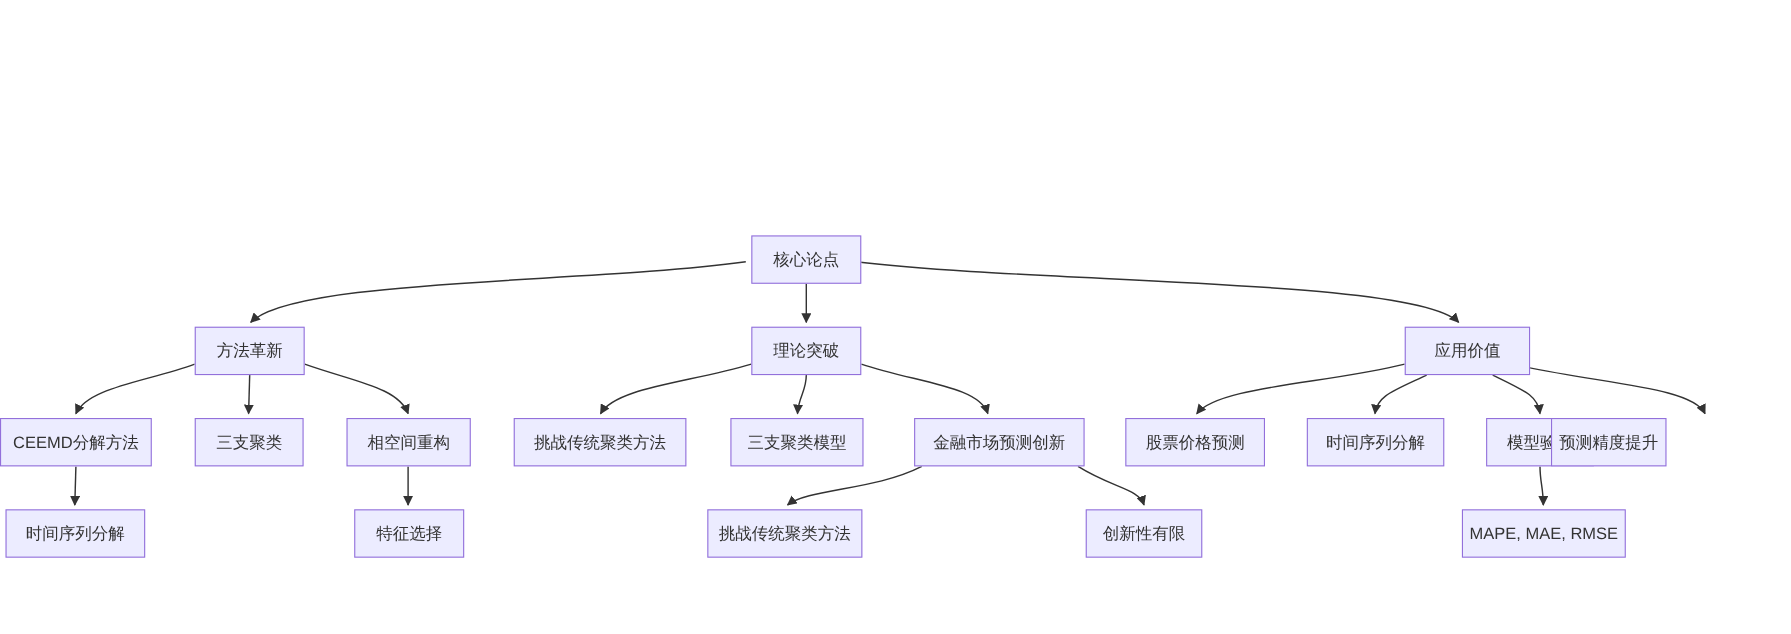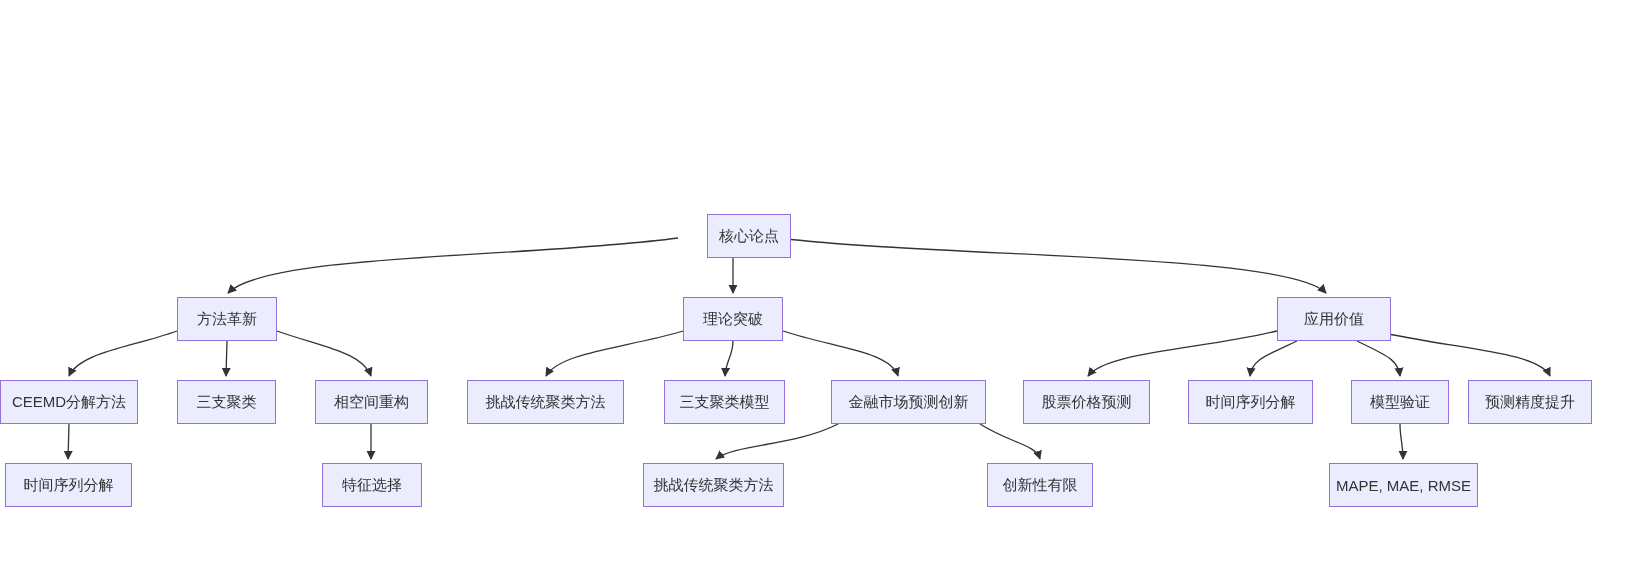--- a/index.html
+++ b/index.html
@@ -63,36 +63,36 @@
       <path marker-end="url(#arrow)" d="M 838 424 C 795 446, 735 444, 716 459"></path>
       <path marker-end="url(#arrow)" d="M 980 424 C 1012 444, 1035 444, 1040 459"></path>
       <path marker-end="url(#arrow)" d="M 1277 331 C 1205 349, 1108 351, 1088 376"></path>
       <path marker-end="url(#arrow)" d="M 1297 341 C 1265 356, 1252 360, 1250 376"></path>
       <path marker-end="url(#arrow)" d="M 1357 341 C 1388 356, 1398 360, 1400 376"></path>
       <path marker-end="url(#arrow)" d="M 1375 331 C 1452 349, 1538 351, 1550 376"></path>
       <path marker-end="url(#arrow)" d="M 1400 424 C 1400 438, 1403 444, 1403 459"></path>
     </g>
   </svg>
 
-  <div class="node" style="left:683px;  top:214px; width:84px;margin-left:24px;">核心论点</div>
+  <div class="node" style="left:683px;  top:214px; width:100px;">核心论点</div>
 
   <div class="node" style="left:177px;  top:297px; width:100px;">方法革新</div>
   <div class="node" style="left:683px;  top:297px; width:100px;">理论突破</div>
   <div class="node" style="left:1277px; top:297px; width:114px;">应用价值</div>
 
   <div class="node" style="left:0px;    top:380px; width:138px;">CEEMD分解方法</div>
   <div class="node" style="left:177px;  top:380px; width:99px;">三支聚类</div>
   <div class="node" style="left:315px;  top:380px; width:113px;">相空间重构</div>
   <div class="node" style="left:467px;  top:380px; width:157px;">挑战传统聚类方法</div>
   <div class="node" style="left:831px;  top:380px; width:155px;">金融市场预测创新</div>
   <div class="node" style="left:664px;  top:380px; width:121px;">三支聚类模型</div>
   <div class="node" style="left:1023px; top:380px; width:127px;">股票价格预测</div>
   <div class="node" style="left:1188px; top:380px; width:125px;">时间序列分解</div>
   <div class="node" style="left:1351px; top:380px; width:98px;">模型验证</div>
-  <div class="node" style="left:1468px; top:380px; width:124px;">预测精度提升</div>
+  <div class="node" style="left:1410px; top:380px; width:105px;">预测精度提升</div>
 
   <div class="node" style="left:5px;    top:463px; width:127px;">时间序列分解</div>
   <div class="node" style="left:322px;  top:463px; width:100px;">特征选择</div>
   <div class="node" style="left:643px;  top:463px; width:141px;">挑战传统聚类方法</div>
   <div class="node" style="left:987px;  top:463px; width:106px;">创新性有限</div>
   <div class="node" style="left:1329px; top:463px; width:149px;">MAPE, MAE, RMSE</div>
 
 </div>
 
 </body></html>

